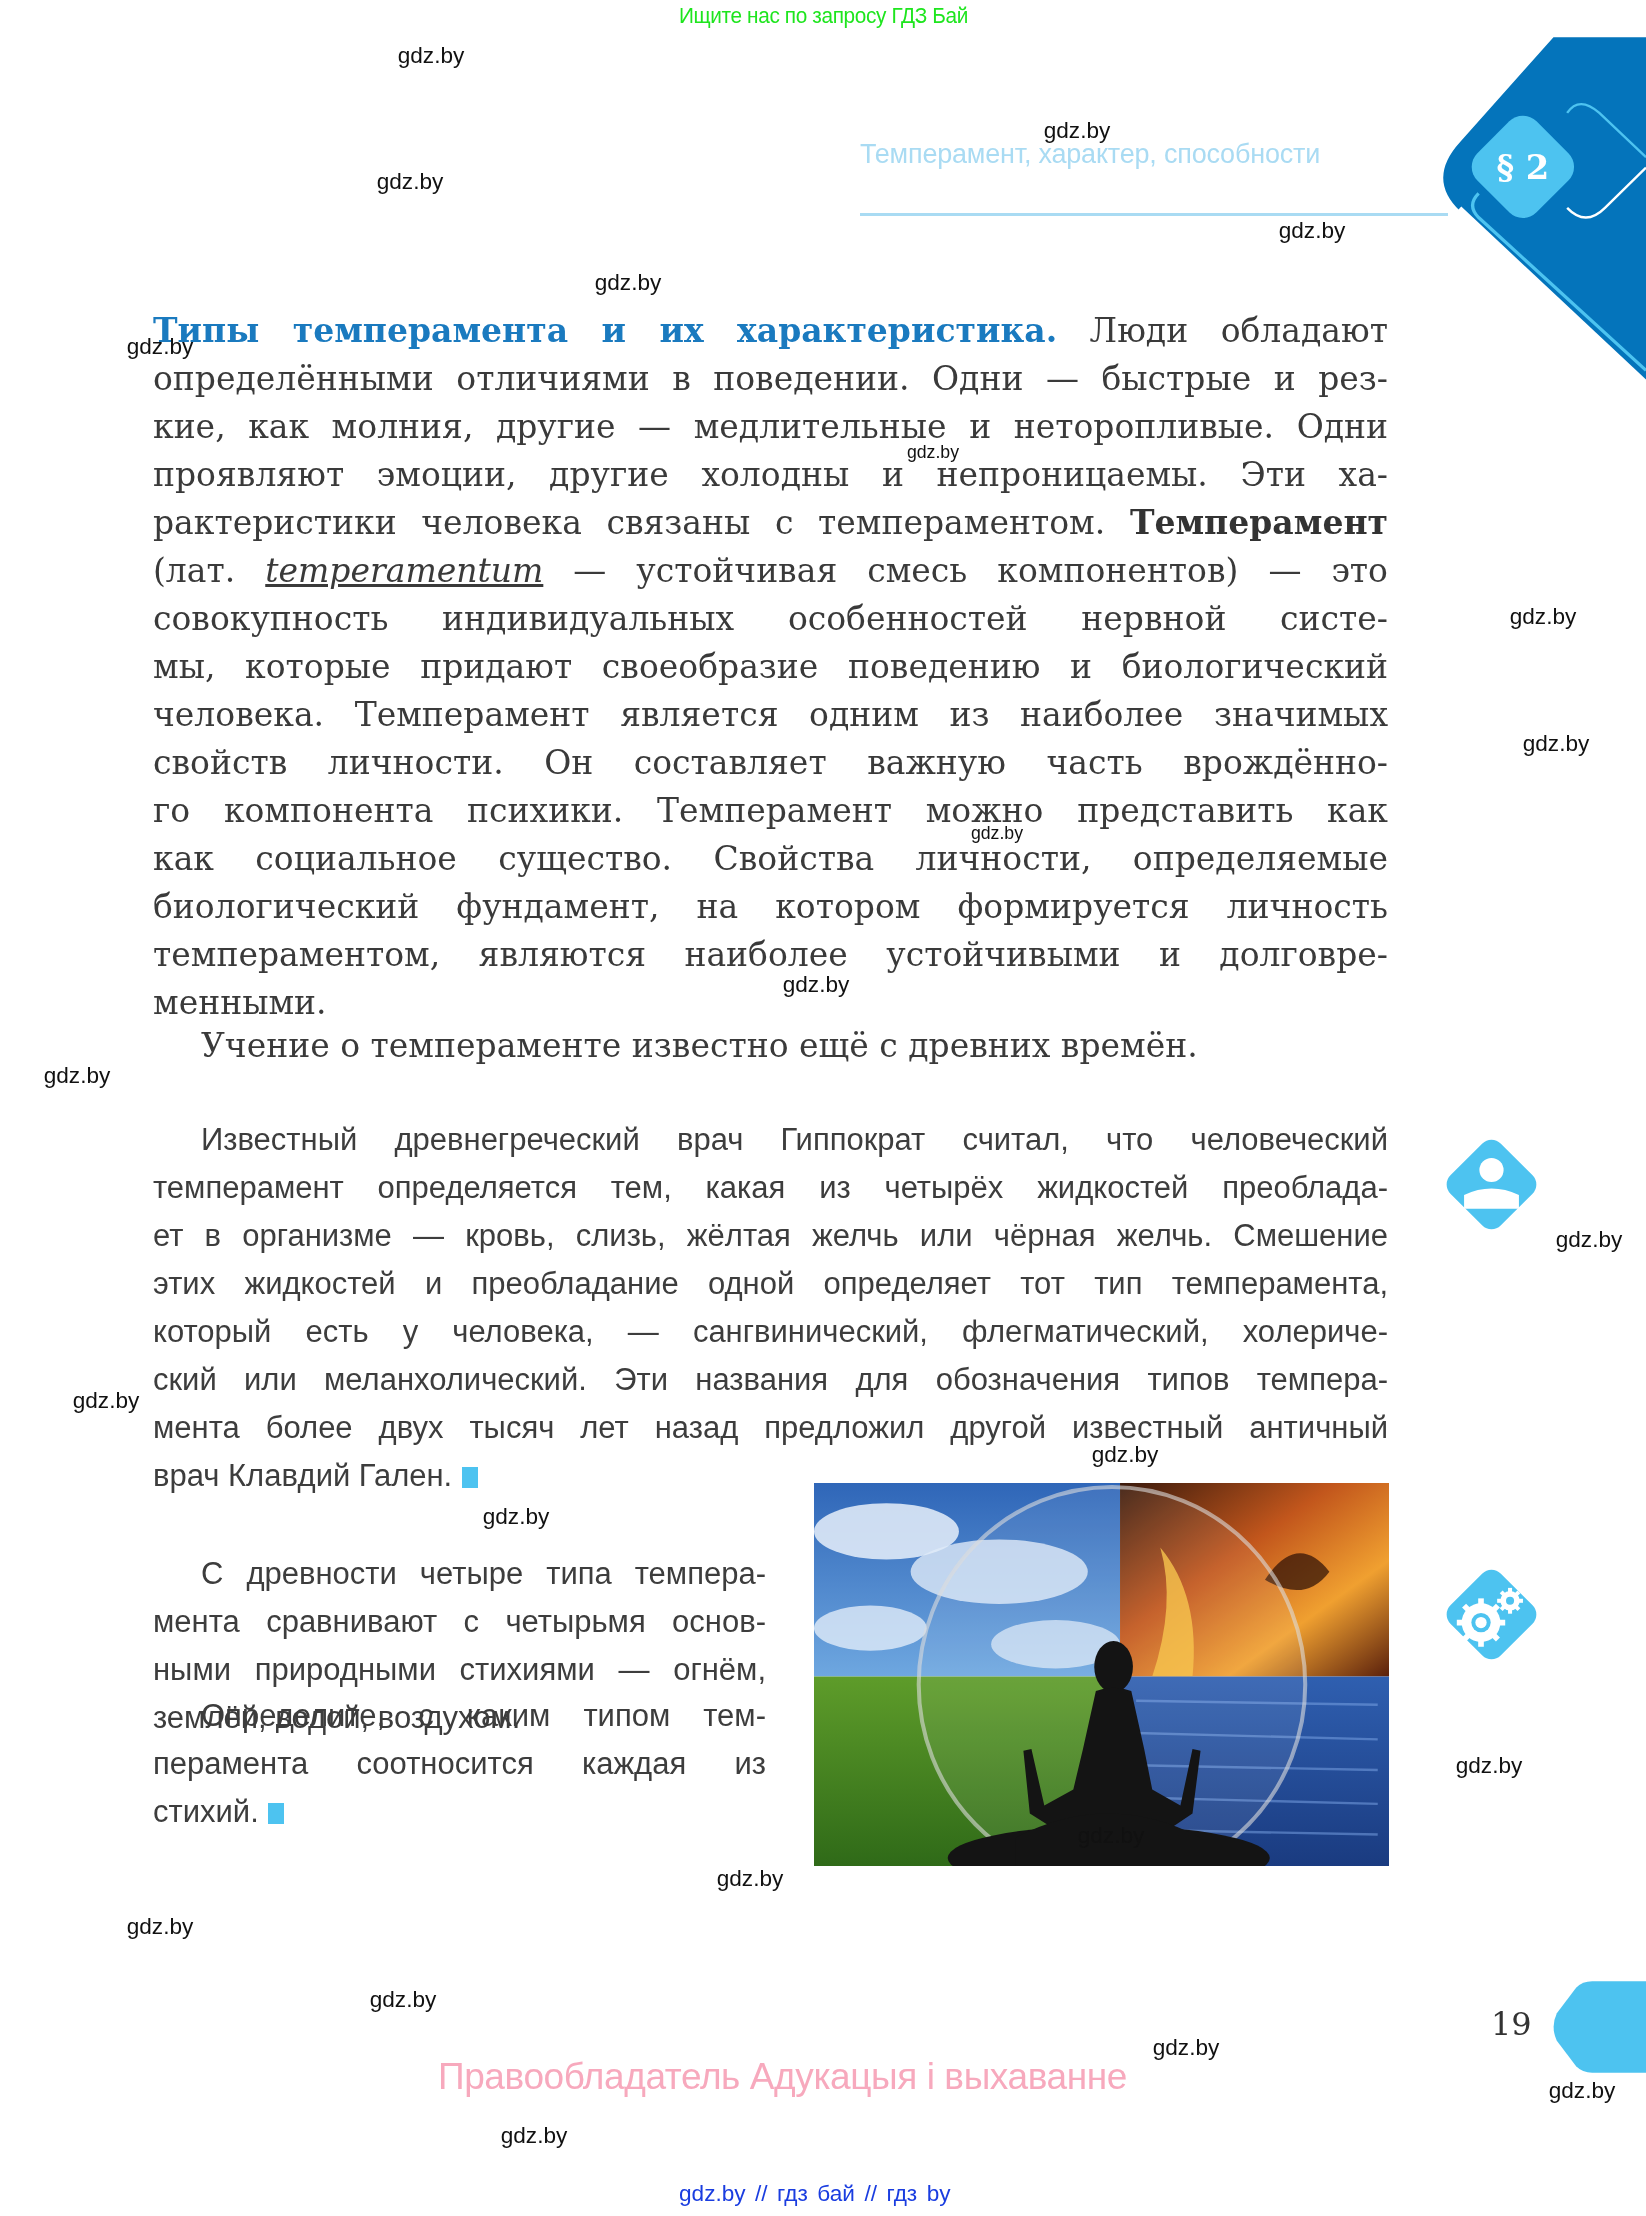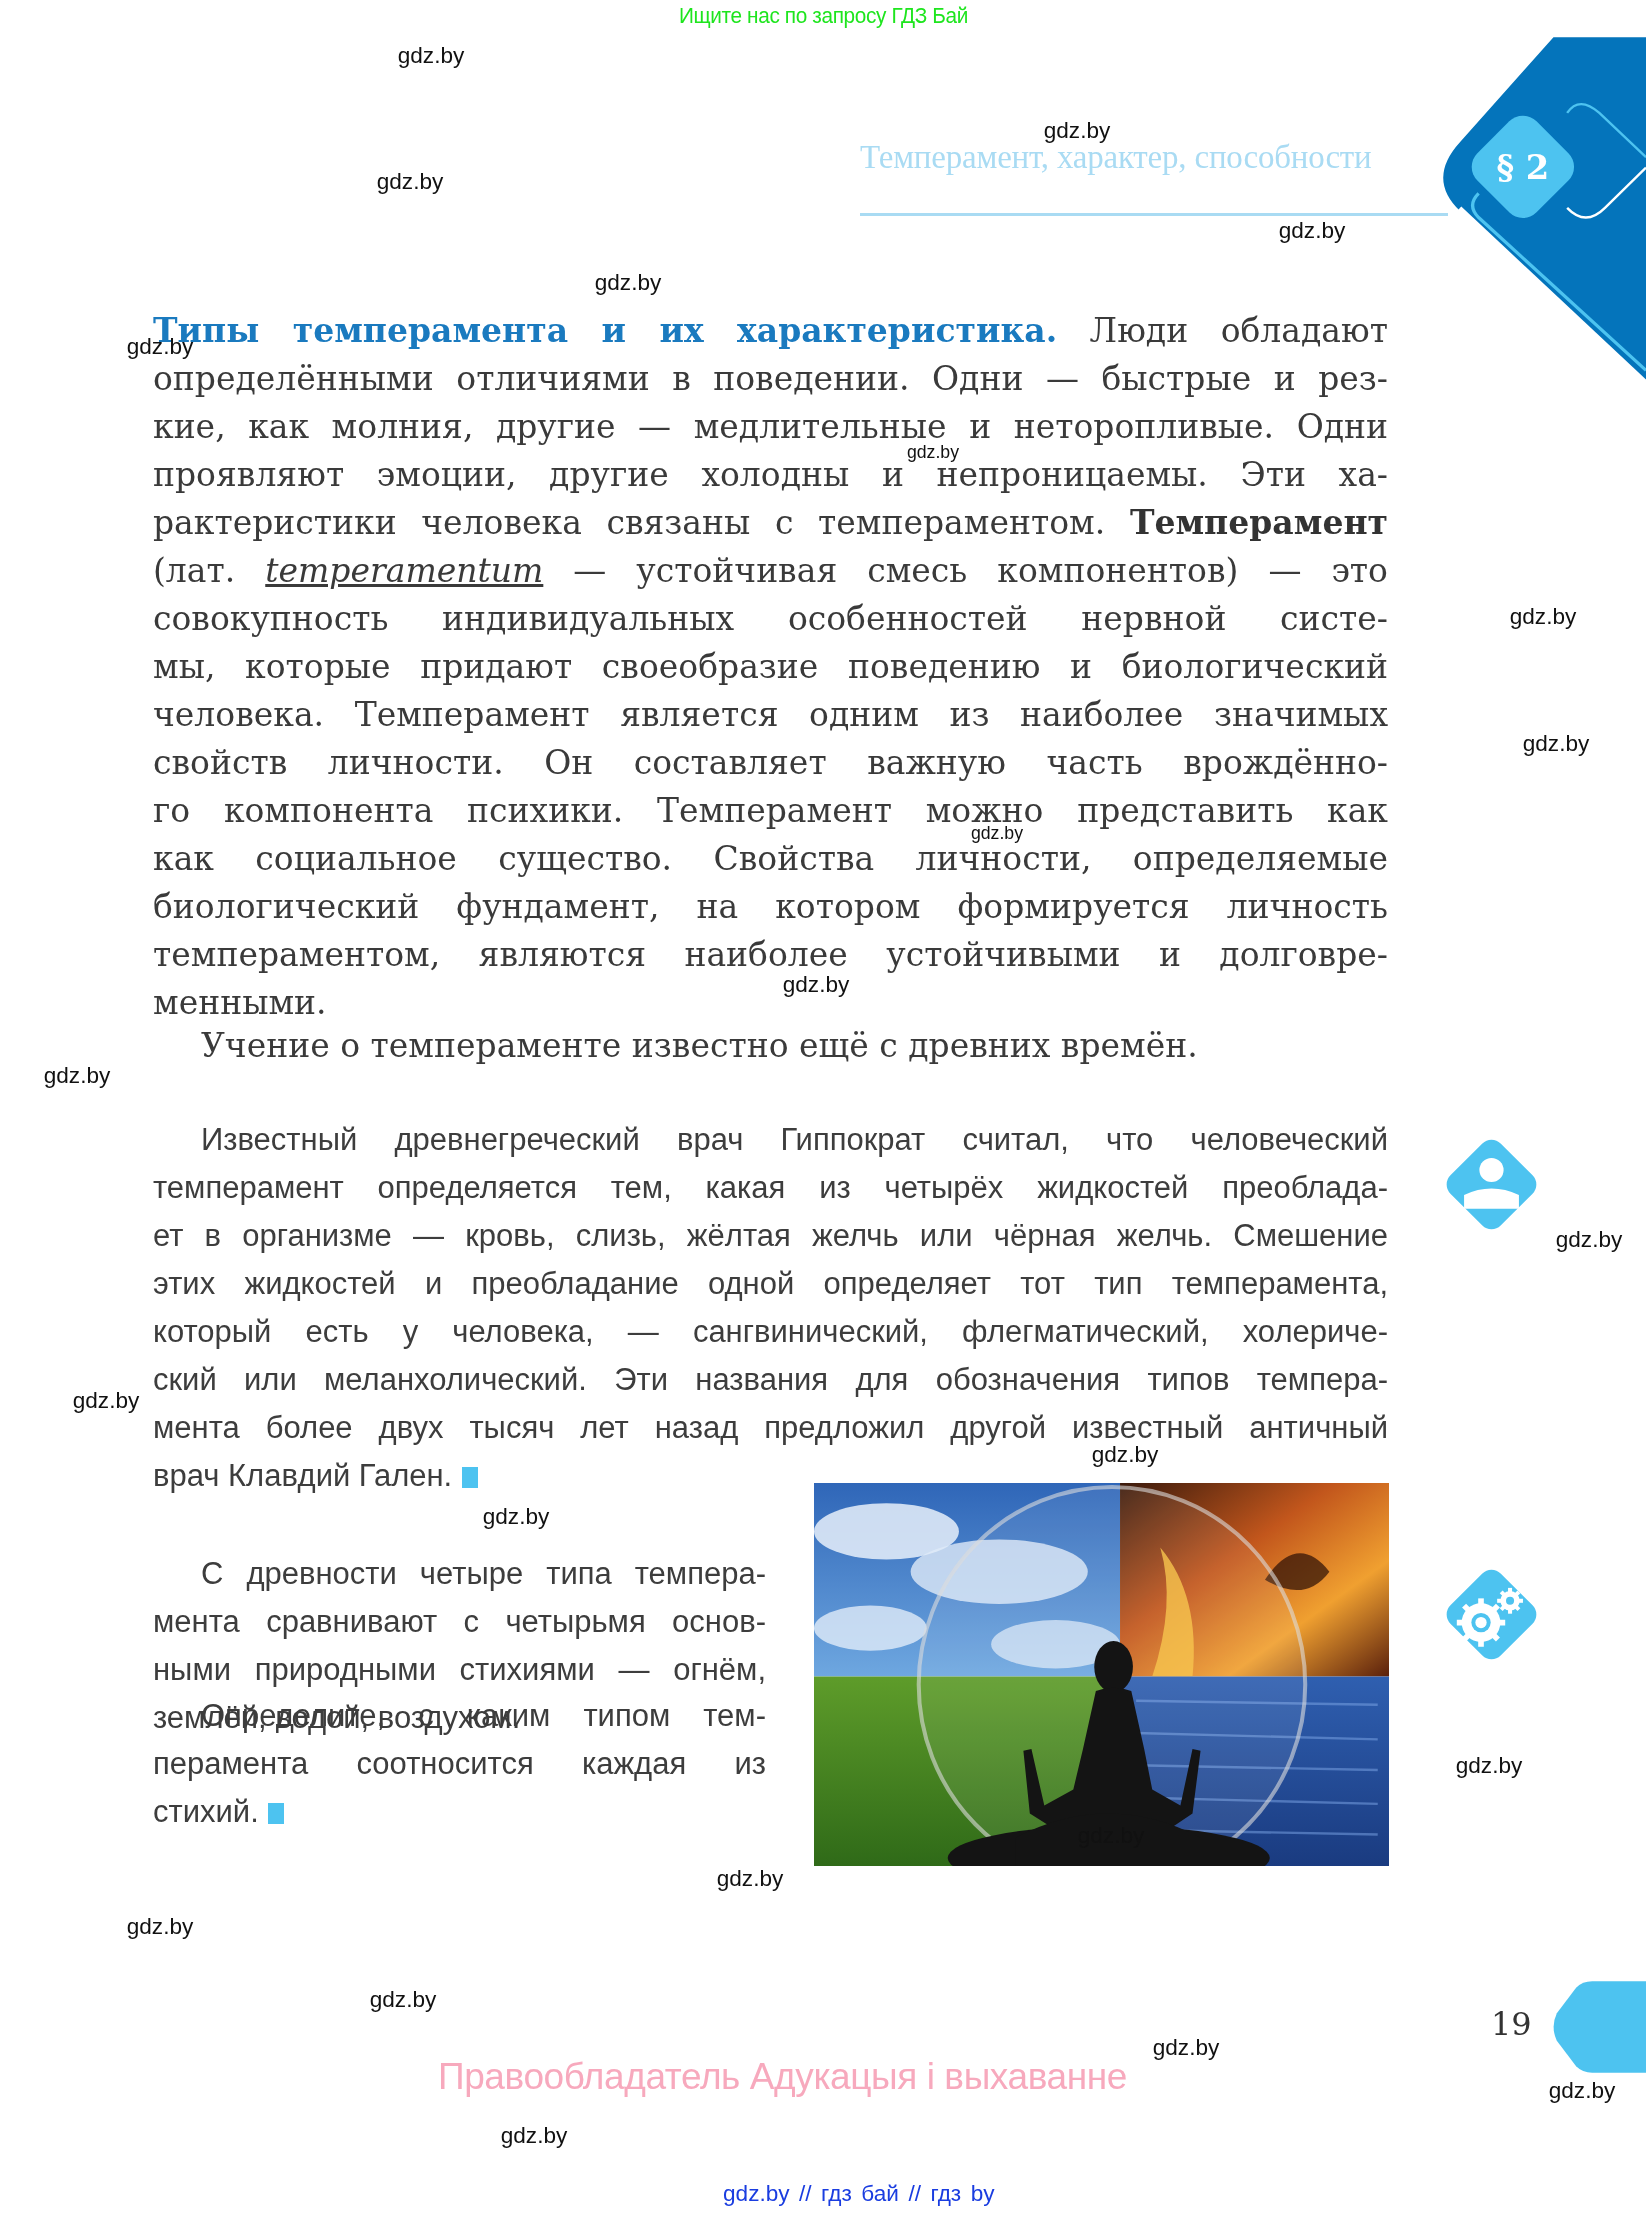--- a/index.html
+++ b/index.html
@@ -3,21 +3,21 @@
 <meta charset="utf-8">
 <style>
   html, body { margin: 0; padding: 0; background: #ffffff; }
   body { width: 1647px; height: 2216px; position: relative; overflow: hidden; }
   .abs { position: absolute; }
   .serif { font-family: "DejaVu Serif", "Liberation Serif", serif; }
   .sans { font-family: "Liberation Sans", "DejaVu Sans", sans-serif; }
 
   #top-banner { left: 0; width: 1647px; top: 3.2px; text-align: center; color: #1ee51e; font-size: 22.6px; letter-spacing: -0.4px; transform: scaleX(0.92); }
 
-  #running-head { left: 860px; top: 139px; width: 564px; color: #a9dbf3; font-size: 33px; white-space: nowrap; letter-spacing: -0.2px; font-family: Liberation Serif, serif; }
+  #running-head { left: 860px; top: 139px; width: 564px; color: #a9dbf3; font-size: 27px; white-space: nowrap; letter-spacing: -0.2px; }
   #running-rule { left: 860px; top: 213px; width: 588px; height: 3.2px; background: #a9dbf3; }
 
   #corner-svg { left: 1370px; top: 0px; }
 
   .serif-block { left: 153px; width: 1235px; font-size: 33px; line-height: 48px; color: #3a3a3a; text-align: justify; }
   .serif-block .line { display: block; height: 48px; white-space: nowrap; text-align-last: justify; text-align: justify; }
   .serif-block .line.last { text-align-last: left; }
   .heading-run { color: #1a7abf; font-weight: bold; }
   .term { font-weight: bold; color: #333; }
   .latin { font-style: italic; text-decoration: underline; }
@@ -37,21 +37,21 @@
 
   #side-icon-person { left: 1431px; top: 1124px; }
   #side-icon-gears { left: 1431px; top: 1554px; }
 
   #elements-image { left: 814px; top: 1483px; width: 575px; height: 383px; overflow: hidden; }
 
   #page-number { left: 1491px; top: 2005px; font-size: 32px; color: #333; }
   #page-tab { left: 1552px; top: 1981px; }
 
   #copyright { left: 438px; top: 2056px; font-size: 37px; color: #f7a9bd; white-space: nowrap; letter-spacing: -0.4px; }
-  #footer-links { left: 679px; top: 2181px; font-size: 22.6px; color: #1a3de0; white-space: nowrap; word-spacing: 3.2px; margin-left: 44px; }
+  #footer-links { left: 679px; top: 2181px; font-size: 22.6px; color: #1a3de0; white-space: nowrap; word-spacing: 3.2px; }
 
   .wm { position: absolute; font-family: "Liberation Sans", "DejaVu Sans", sans-serif; font-size: 22.6px; color: #111; transform: translate(-50%, -50%); white-space: nowrap; }
   .wm.small { font-size: 17.7px; }
 </style>
 </head>
 <body>
 
 <div id="top-banner" class="abs sans">Ищите нас по запросу ГДЗ Бай</div>
 
 <div id="running-head" class="abs sans">Темперамент, характер, способности</div>

